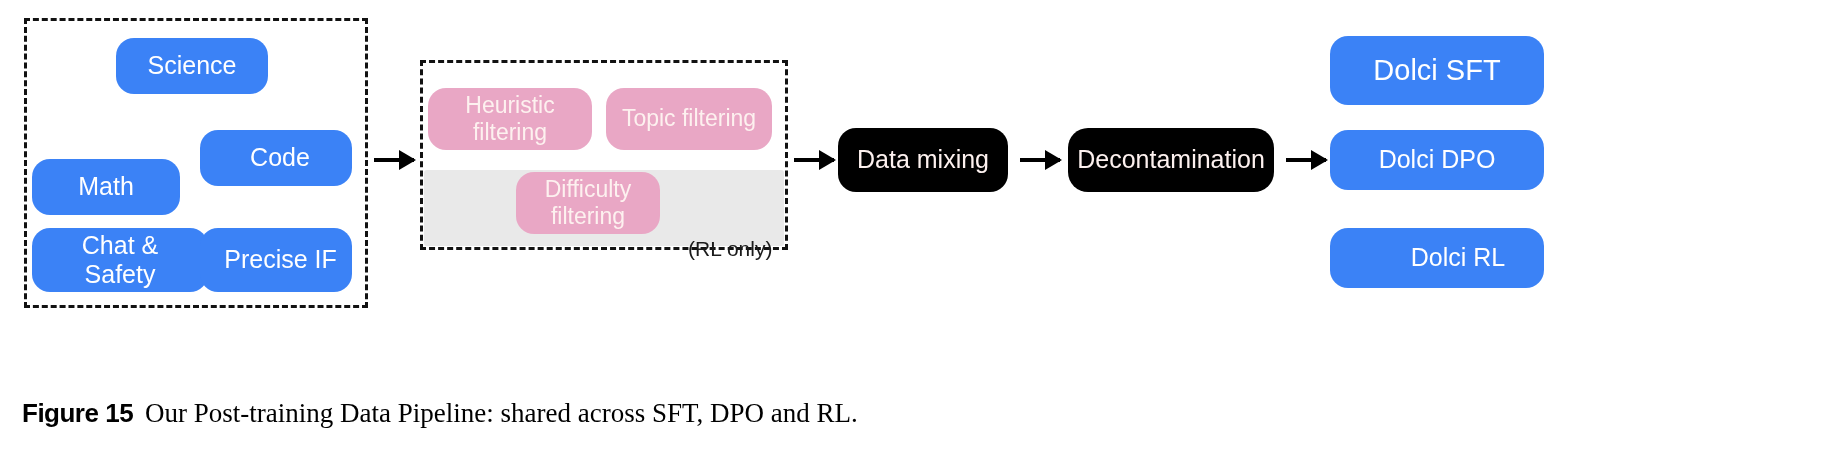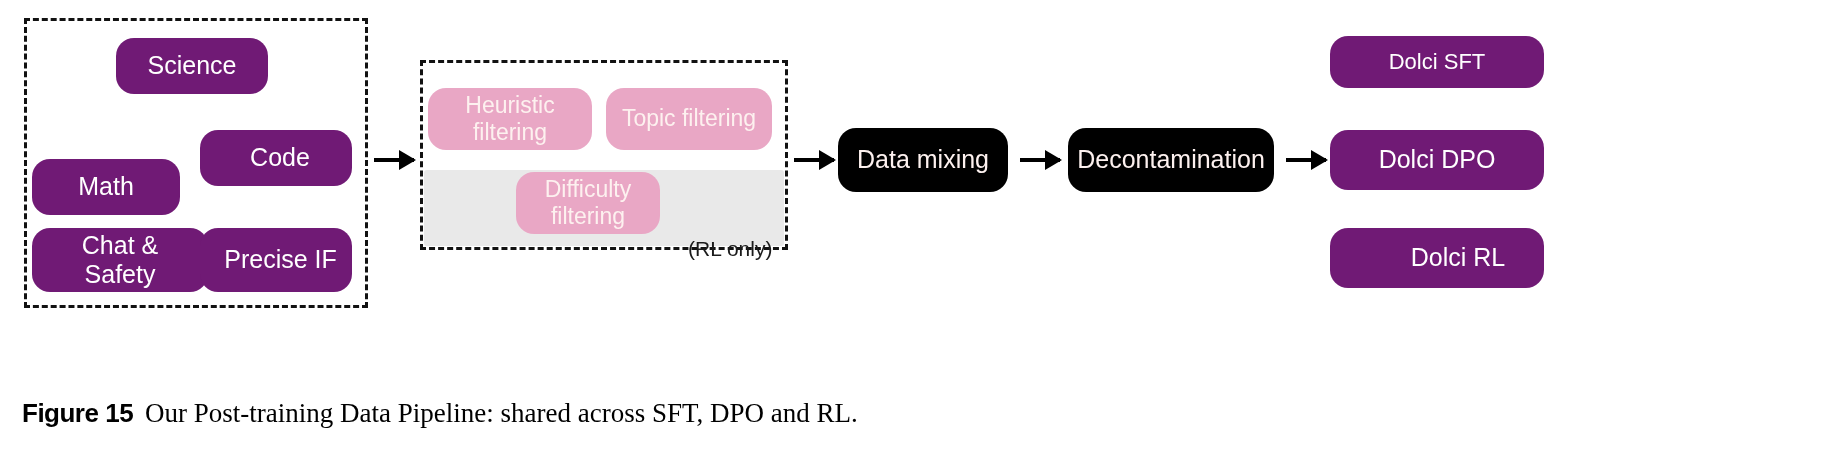--- a/index.html
+++ b/index.html
@@ -30,21 +30,21 @@
     display: flex;
     align-items: center;
     justify-content: center;
     text-align: center;
     color: #fdf6f3;
     line-height: 1.18;
     box-sizing: border-box;
     padding: 2px 6px;
     white-space: pre-line;
   }
-  .pill.teal   { background: #701a75; color: #ffffff; }
+  .pill.teal   { background: #3b82f6; color: #ffffff; }
   .pill.pink-l { background: #e9a7c5; color: #fdf1ef; }
   .pill.pink-d { background: #000000; color: #fdf1ef; }
 
   
   .dashed-group {
     position: absolute;
     border: 3px dashed #121212;
     box-sizing: border-box;
     background: transparent;
   }
@@ -133,25 +133,25 @@
 filtering</div>
 
   <div class="note" style="left:688px; top:193px;margin-top:44px;">(RL only)</div>
 
   <div class="arrow" style="left:794px; top:158px; width:40px;"></div>
 
   <div class="pill pink-d" style="left:838px; top:128px; width:170px; height:64px; font-size:25px;">Data mixing</div>
 
   <div class="arrow" style="left:1020px; top:158px; width:40px;"></div>
 
-  <div class="pill pink-d" style="left:1068px; top:128px; width:206px; height:64px; font-size:25px;">Decontamination</div>
+  <div class="pill pink-d" style="left:1068px; top:128px; width:206px; height:64px; font-size:25px;border-radius:20px;">Decontamination</div>
 
   <div class="arrow" style="left:1286px; top:158px; width:40px;"></div>
 
-  <div class="pill teal" style="left:1330px; top:36px; width:214px; height:52px; font-size:22px;">Dolci SFT</div>
+  <div class="pill teal" style="left:1330px; top:36px; width:214px; height:69px; font-size:29px;">Dolci SFT</div>
 
   <div class="pill teal" style="left:1330px; top:130px; width:214px; height:60px; font-size:25px;">Dolci DPO</div>
 
   <div class="pill teal" style="left:1330px; top:228px; width:214px; height:60px; font-size:25px;padding-left:48px;">Dolci RL</div>
 
   <div id="caption">
     <span class="cap-label">Figure 15</span><span class="cap-text">Our Post-training Data Pipeline: shared across SFT, DPO and RL.</span>
   </div>
 
 </div>

